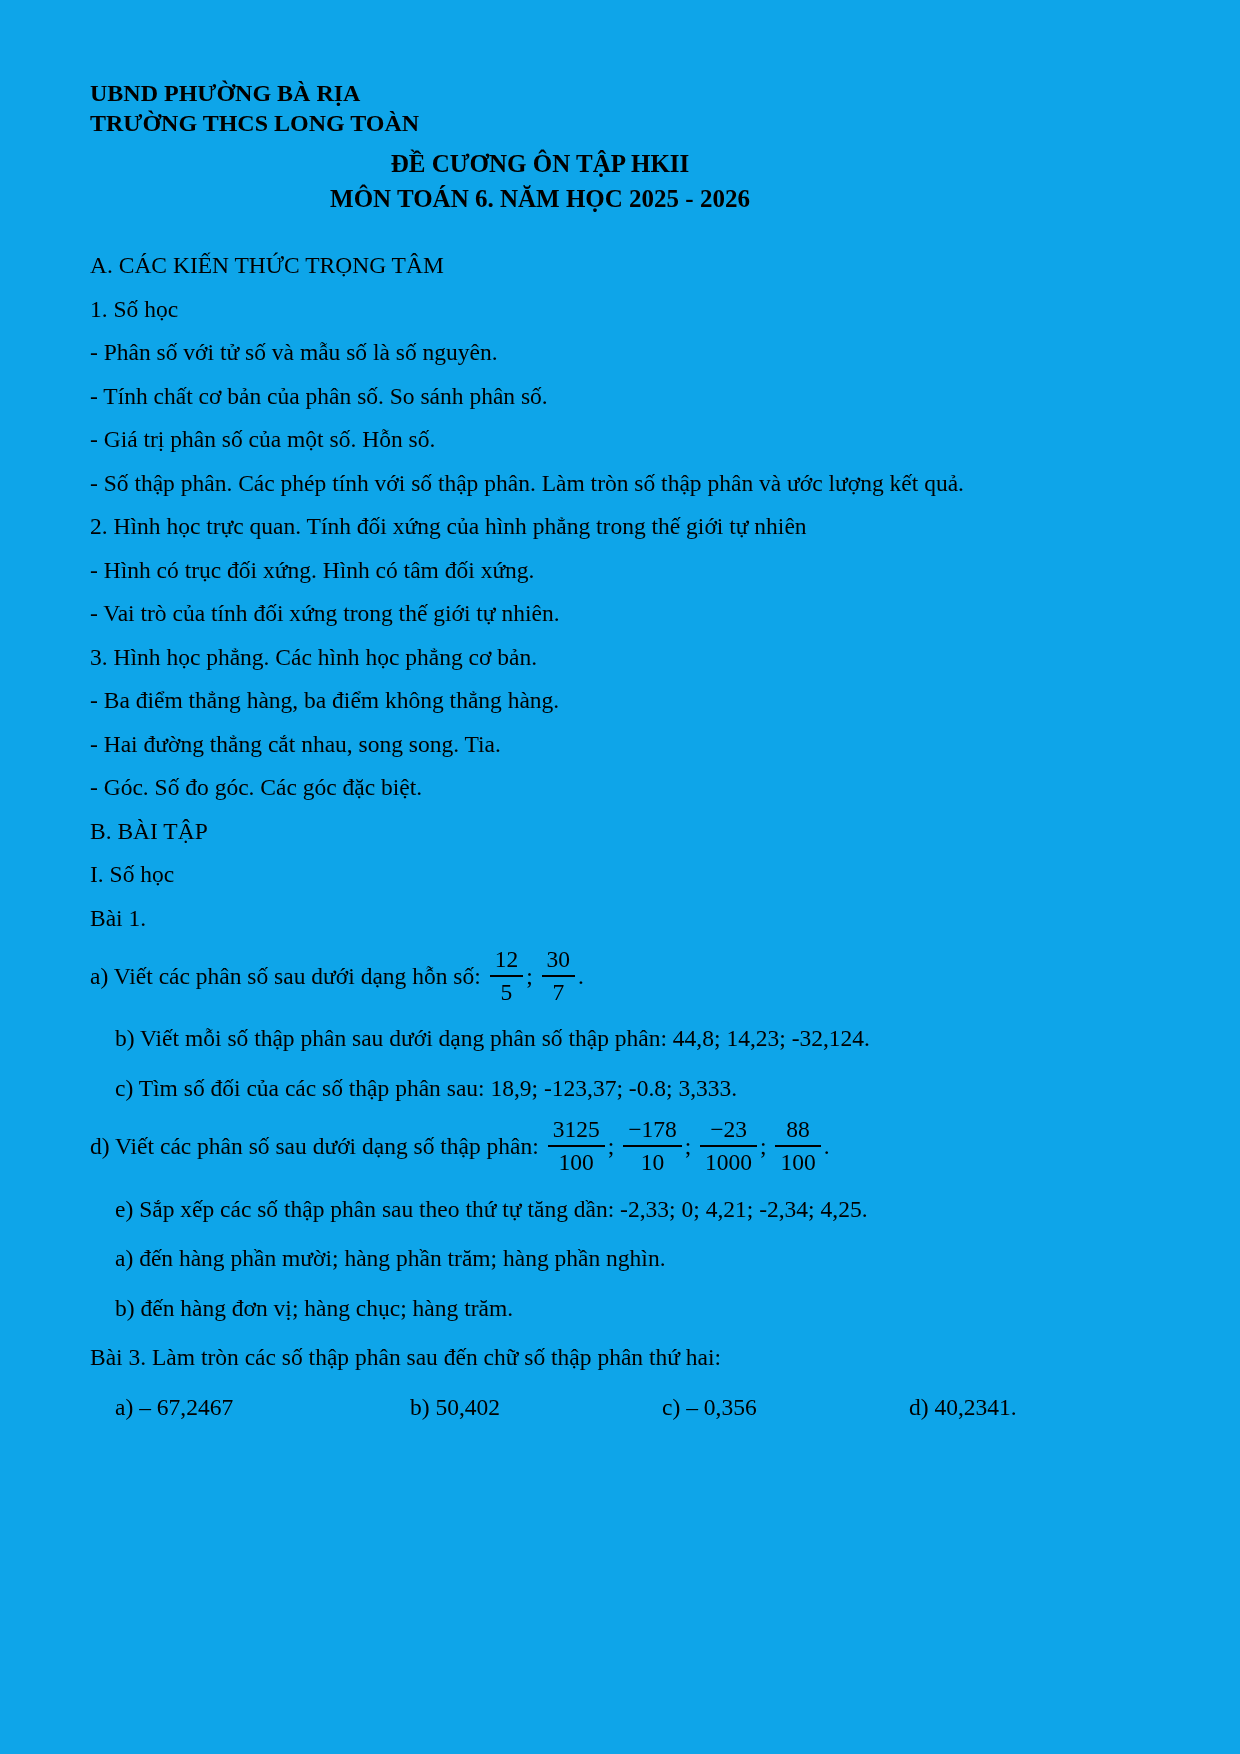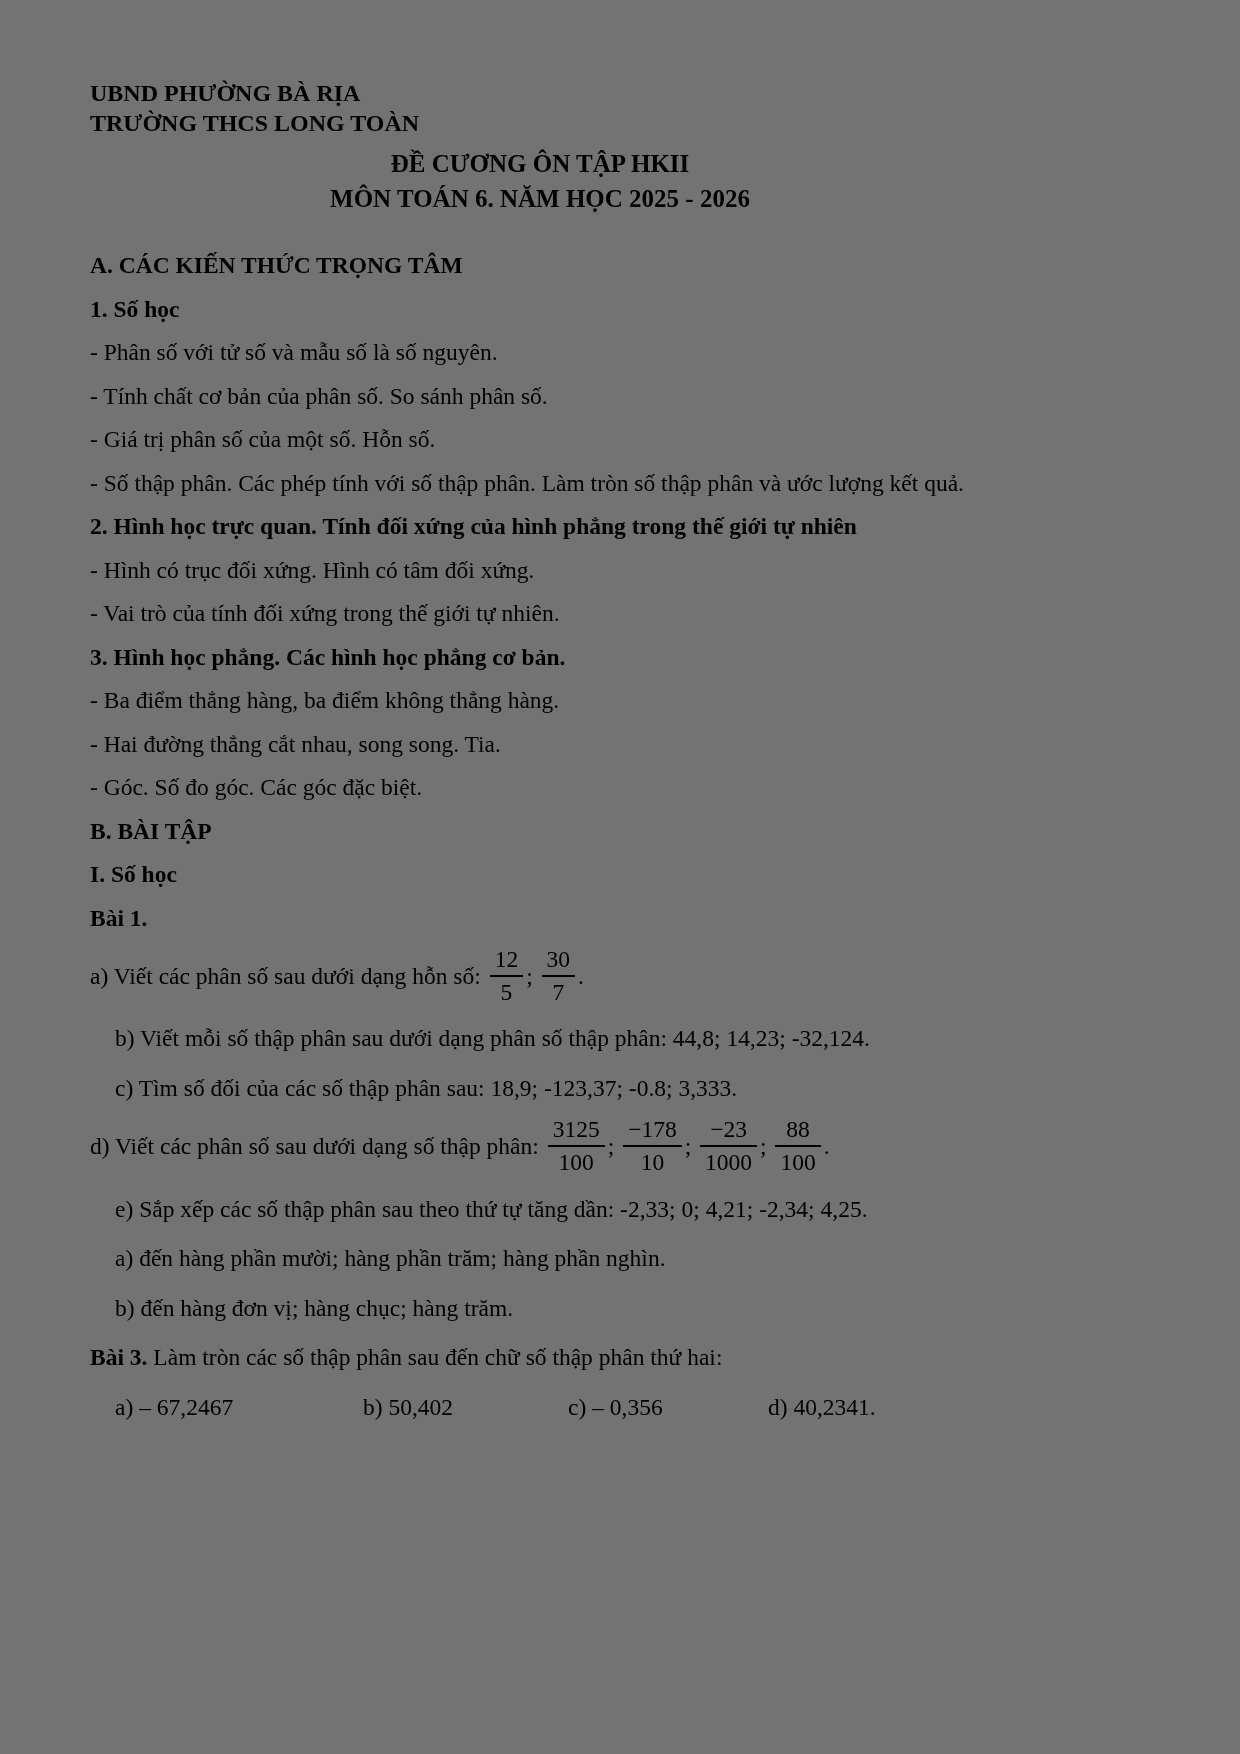--- a/index.html
+++ b/index.html
@@ -1,29 +1,29 @@
 <!DOCTYPE html>
 <html><head>
 <meta charset="utf-8">
 <style>
   html, body { margin: 0; padding: 0; background: #e8e8e8; }
   .page {
     width: 1240px;
     height: 1754px;
     margin: 0 auto;
-    background: #737373;
+    background: #0ea5e9;
     color: #000000;
     font-family: "Liberation Serif", "DejaVu Serif", serif;
     font-size: 23.5px;
     box-sizing: border-box;
     padding: 78px 88px 0 90px;
     position: relative;
     overflow: hidden;
   }
-  .bold { font-weight: bold; }
+  .bold { font-weight: normal; }
   p { margin: 0; }
   .hdr-line { line-height: 30px; font-size: 24px; font-weight: bold; }
   .title-block { width: 900px; text-align: center; margin-top: 8px; }
   .title-line { line-height: 35px; font-size: 25px; font-weight: bold; }
   .part-a-heading { margin-top: 28px; }
   .line { line-height: 43.5px; }
   .ex-line { line-height: 43.5px; margin-bottom: 6px; }
   .indent { margin-left: 25px; }
   .pre { white-space: pre-wrap; }
   .frac-line { margin: 8px 0 8px 0; line-height: 43.5px; }
@@ -37,20 +37,21 @@
     top: -3px;
   }
   .frac .num { display: block; border-bottom: 2px solid #000; padding: 0 5px 1px 5px; font-family: Liberation Serif, serif; }
   .frac .den { display: block; padding: 1px 5px 0 5px; }
   .answers-row {
     display: grid;
     grid-template-columns: 248px 205px 200px auto;
     margin-left: 25px;
     line-height: 43.5px;
     margin-top: 4px;
+    gap: 47px;
   }
 </style>
 </head>
 <body>
 
 <div class="page">
 
   <div>
     <p class="hdr-line">UBND PHƯỜNG BÀ RỊA</p>
     <p class="hdr-line">TRƯỜNG THCS LONG TOÀN</p>

